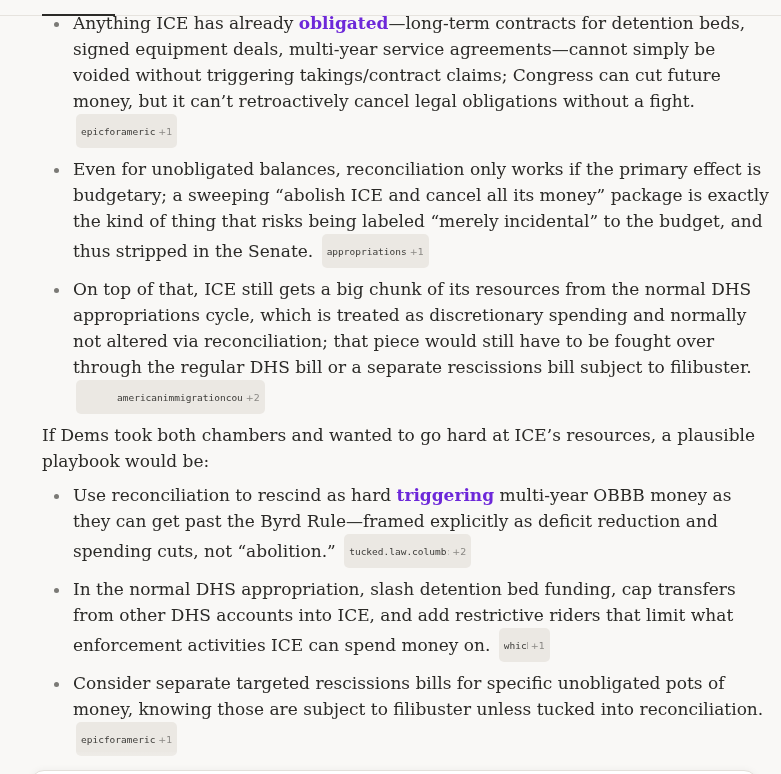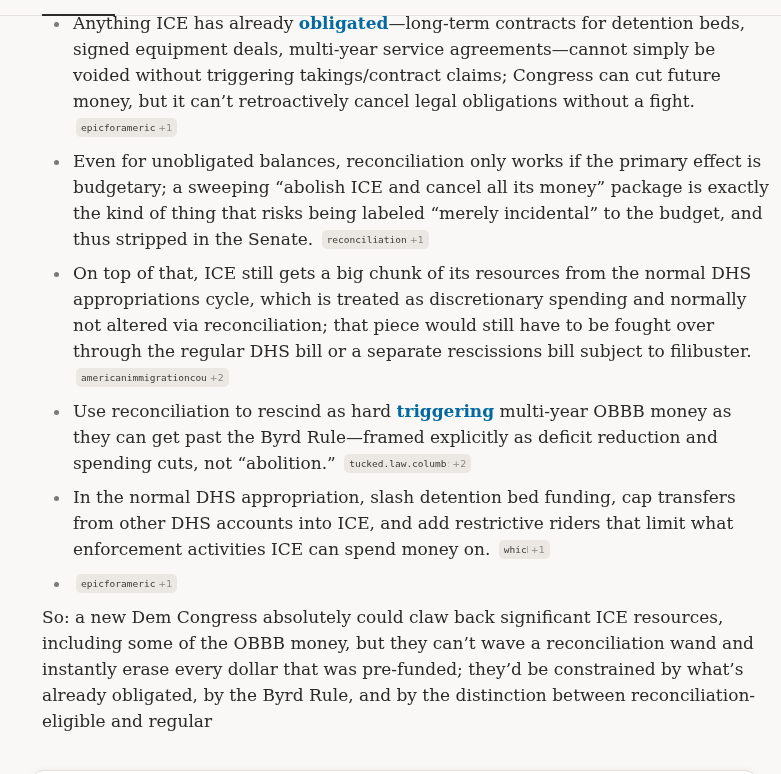--- a/index.html
+++ b/index.html
@@ -18,34 +18,34 @@
   .content {
     position: absolute; left: 42px; top: 10px; width: 730px;
     font-size: 17px; line-height: 26px;
   }
   ul { margin: 0; padding: 0; list-style: none; }
   li { position: relative; padding-left: 31px; margin-bottom: 8px; }
   li::before {
     content: ""; position: absolute; left: 12px; top: 12px;
     width: 5px; height: 5px; border-radius: 50%; background: #7b7a76;
   }
-  b { font-weight: 700; color: #0369a1; }
+  b { font-weight: 700; color: #6d28d9; }
   h3 {
     margin: 2px 0 6px 0; font-size: 19px; font-weight: 400; line-height: 26px; color: #1f1e1c;
   }
   p { margin: 0 0 8px 0; }
   .cite {
-    display: inline-flex; gap: 3px;
-    background: #ebe8e3; border-radius: 5px; padding: 0 5px; height: 19px;
+    display: inline-flex; align-items: center; gap: 3px;
+    background: #ebe8e3; border-radius: 5px; padding: 0 5px; height: 34px;
     font-family: "DejaVu Sans Mono", "Liberation Mono", monospace;
     font-size: 9.5px; line-height: 19px; color: #3c3b38; vertical-align: 2px;
     margin-left: 3px; cursor: pointer;
   }
   .cite .src { max-width: 100px; overflow: hidden; white-space: nowrap; }
-  .cite .src.wide { max-width: 140px; }
+  .cite .src.wide { max-width: 140px; margin-left: 36px; }
   .cite .src.narrow { max-width: 24px; }
   .cite .more { font-family: "DejaVu Sans", sans-serif; color: #8a8884; font-size: 9.5px; }
   .fade {
     position: absolute; left: 0; right: 0; bottom: 0; height: 22px;
     background: linear-gradient(to bottom, rgba(249,248,246,0.1), rgba(249,248,246,0.85));
     pointer-events: none;
   }
   .composer-edge {
     position: absolute; left: 30px; width: 726px; top: 770px; height: 40px;
     background: #ffffff; border: 1px solid #e3e0da; border-radius: 14px;
@@ -63,50 +63,52 @@
     <li>
       <span>Anything ICE has already </span><b>obligated</b><span>—long-term contracts for detention beds, signed equipment deals, multi-year service agreements—cannot simply be voided without triggering takings/contract claims; Congress can cut future money, but it can’t retroactively cancel legal obligations without a fight.</span>
       <span class="cite">
           <span class="src">epicforameric</span>
           <span class="more">+1</span>
         </span>
     </li>
     <li>
       <span>Even for unobligated balances, reconciliation only works if the primary effect is budgetary; a sweeping “abolish ICE and cancel all its money” package is exactly the kind of thing that risks being labeled “merely incidental” to the budget, and thus stripped in the Senate.</span>
       <span class="cite">
-          <span class="src">reconciliation</span>
+          <span class="src">appropriations</span>
           <span class="more">+1</span>
         </span>
     </li>
     <li>
       <span>On top of that, ICE still gets a big chunk of its resources from the normal DHS appropriations cycle, which is treated as discretionary spending and normally not altered via reconciliation; that piece would still have to be fought over through the regular DHS bill or a separate rescissions bill subject to filibuster.</span>
       <span class="cite">
           <span class="src wide">americanimmigrationcou</span>
           <span class="more">+2</span>
         </span>
     </li>
   </ul>
 
+  <p>If Dems took both chambers and wanted to go hard at ICE’s resources, a plausible playbook would be:</p>
 
   <ul>
     <li>
       <span>Use reconciliation to rescind as hard </span><b>triggering</b><span> multi-year OBBB money as they can get past the Byrd Rule—framed explicitly as deficit reduction and spending cuts, not “abolition.”</span>
       <span class="cite">
           <span class="src">tucked.law.columb:</span>
           <span class="more">+2</span>
         </span>
     </li>
     <li>
       <span>In the normal DHS appropriation, slash detention bed funding, cap transfers from other DHS accounts into ICE, and add restrictive riders that limit what enforcement activities ICE can spend money on.</span>
       <span class="cite">
           <span class="src narrow">which</span>
           <span class="more">+1</span>
         </span>
     </li>
     <li>
+      <span>Consider separate targeted rescissions bills for specific unobligated pots of money, knowing those are subject to filibuster unless tucked into reconciliation.</span>
       <span class="cite">
           <span class="src">epicforameric</span>
           <span class="more">+1</span>
         </span>
     </li>
   </ul>
 
   <p>So: a new Dem Congress absolutely could claw back significant ICE resources, including some of the OBBB money, but they can’t wave a reconciliation wand and instantly erase every dollar that was pre-funded; they’d be constrained by what’s already obligated, by the Byrd Rule, and by the distinction between reconciliation-eligible and regular</p>
 </div>
 

